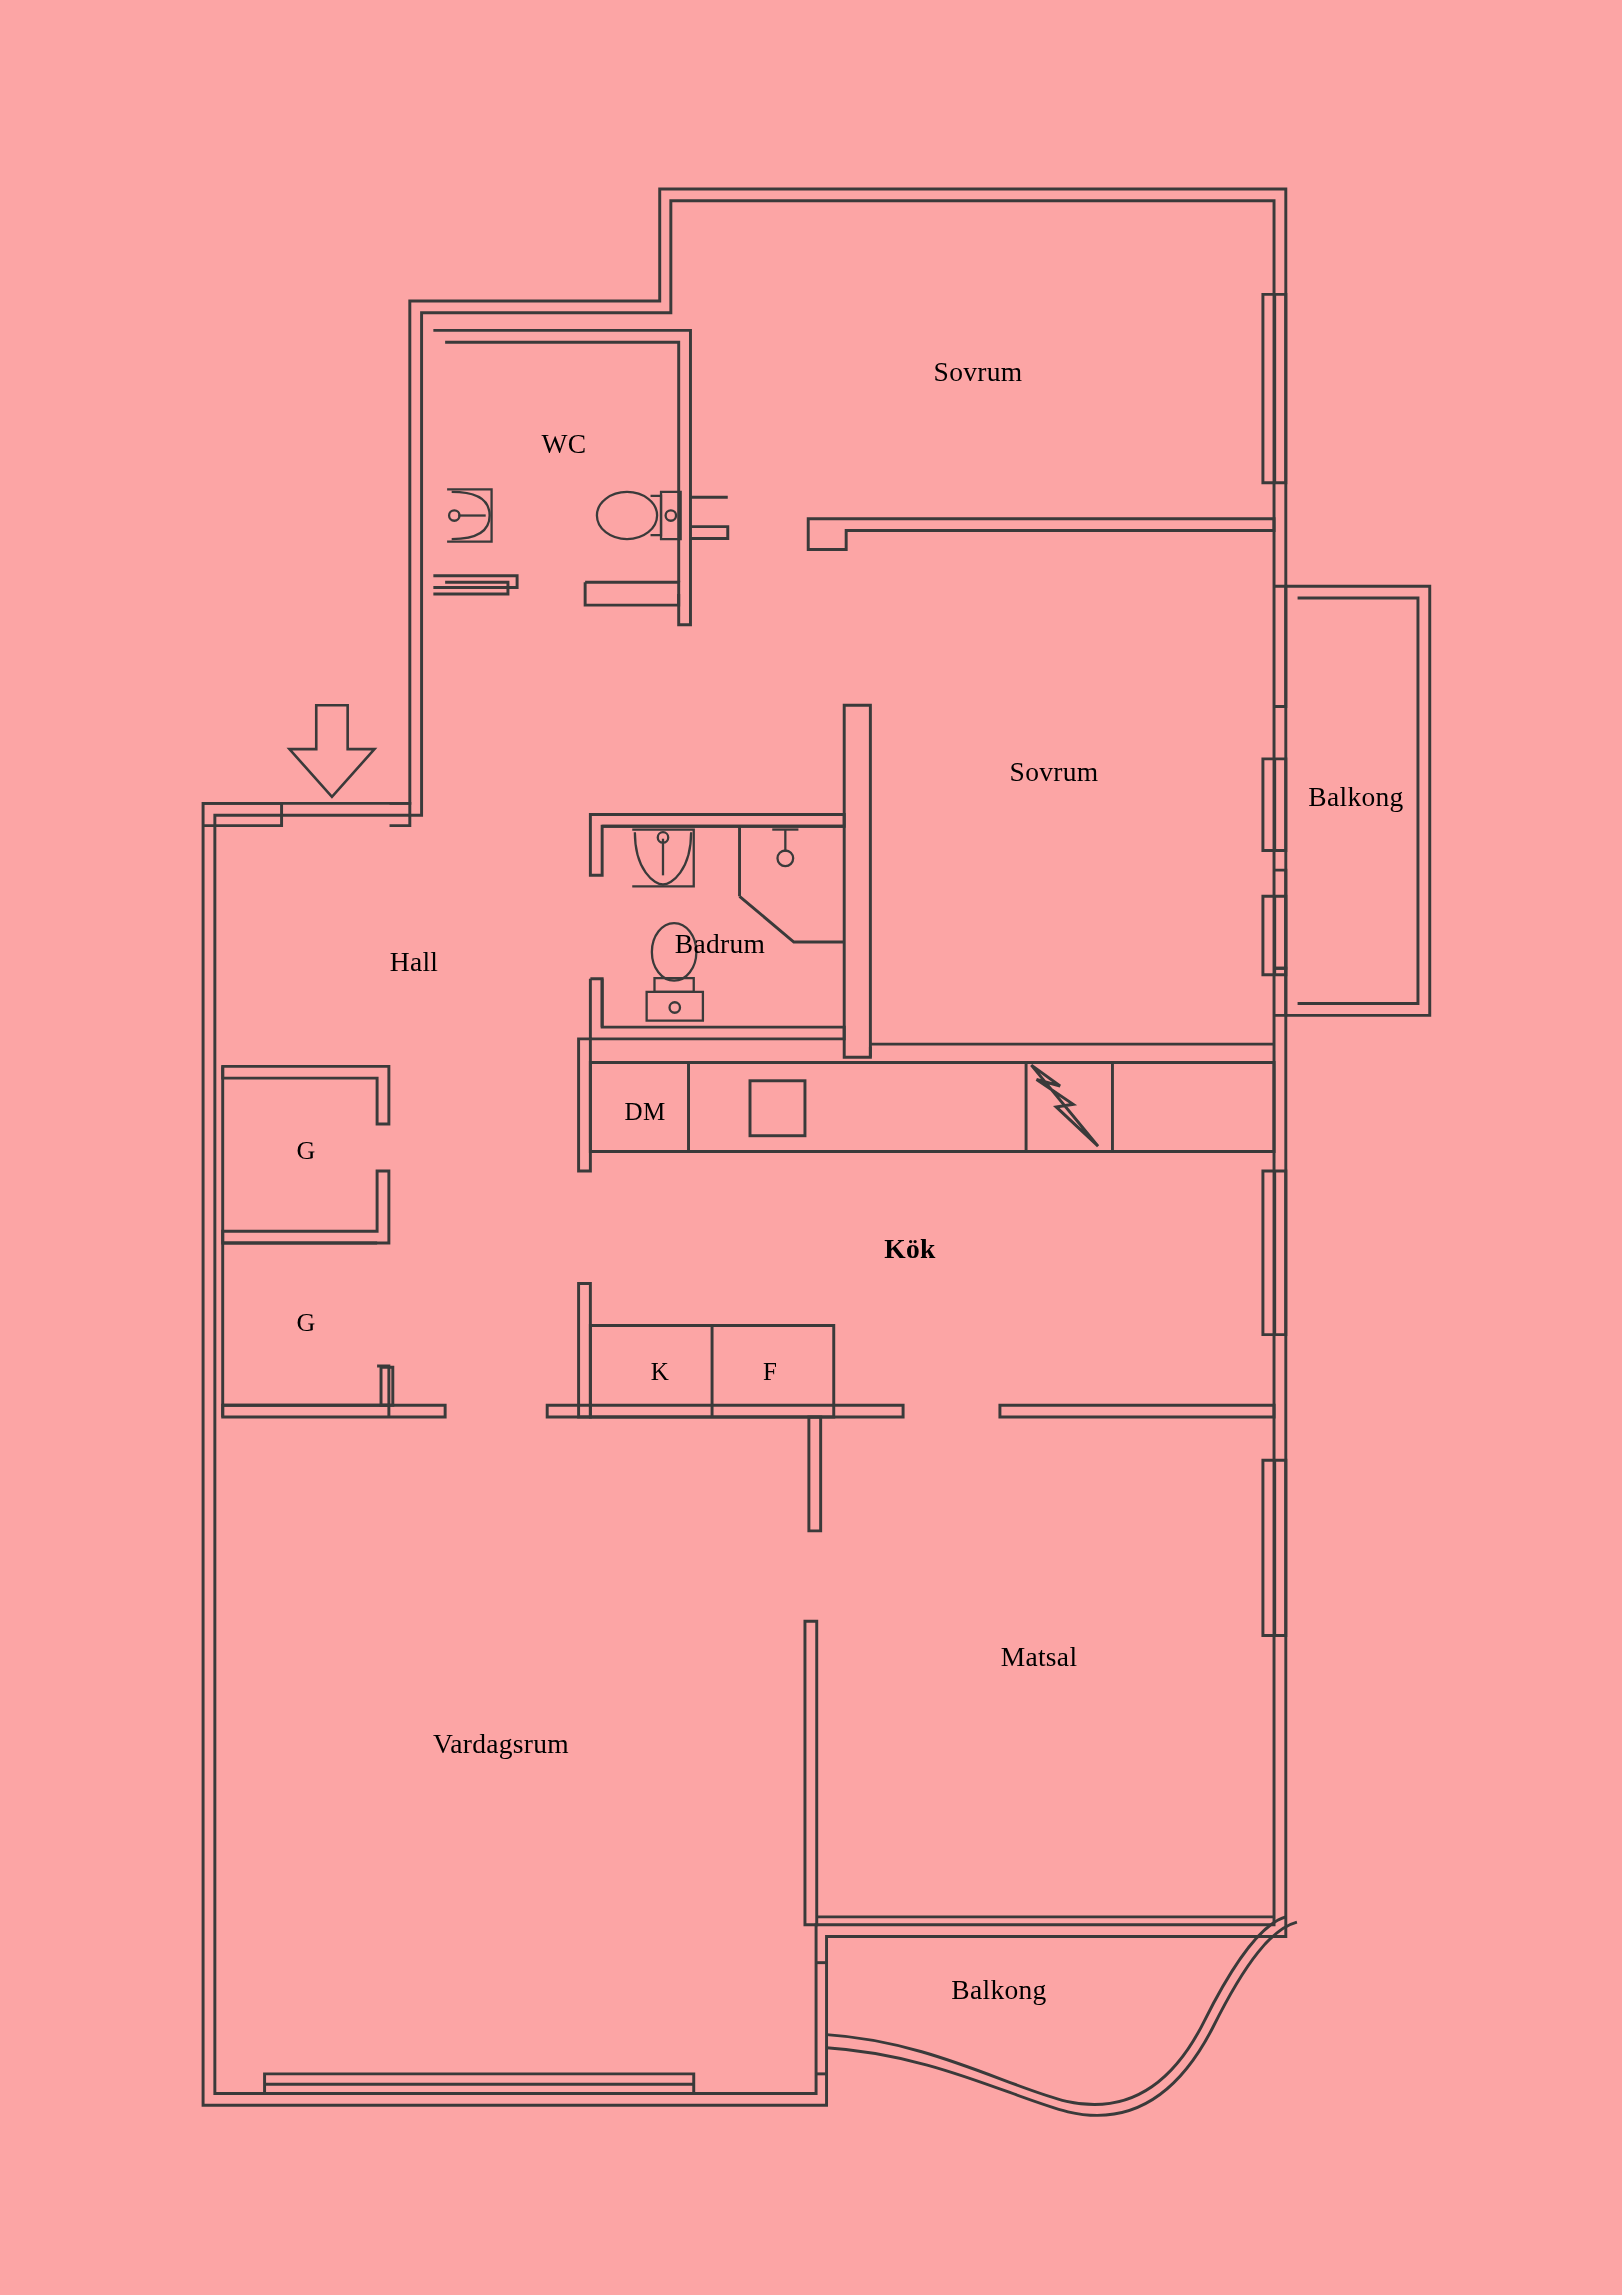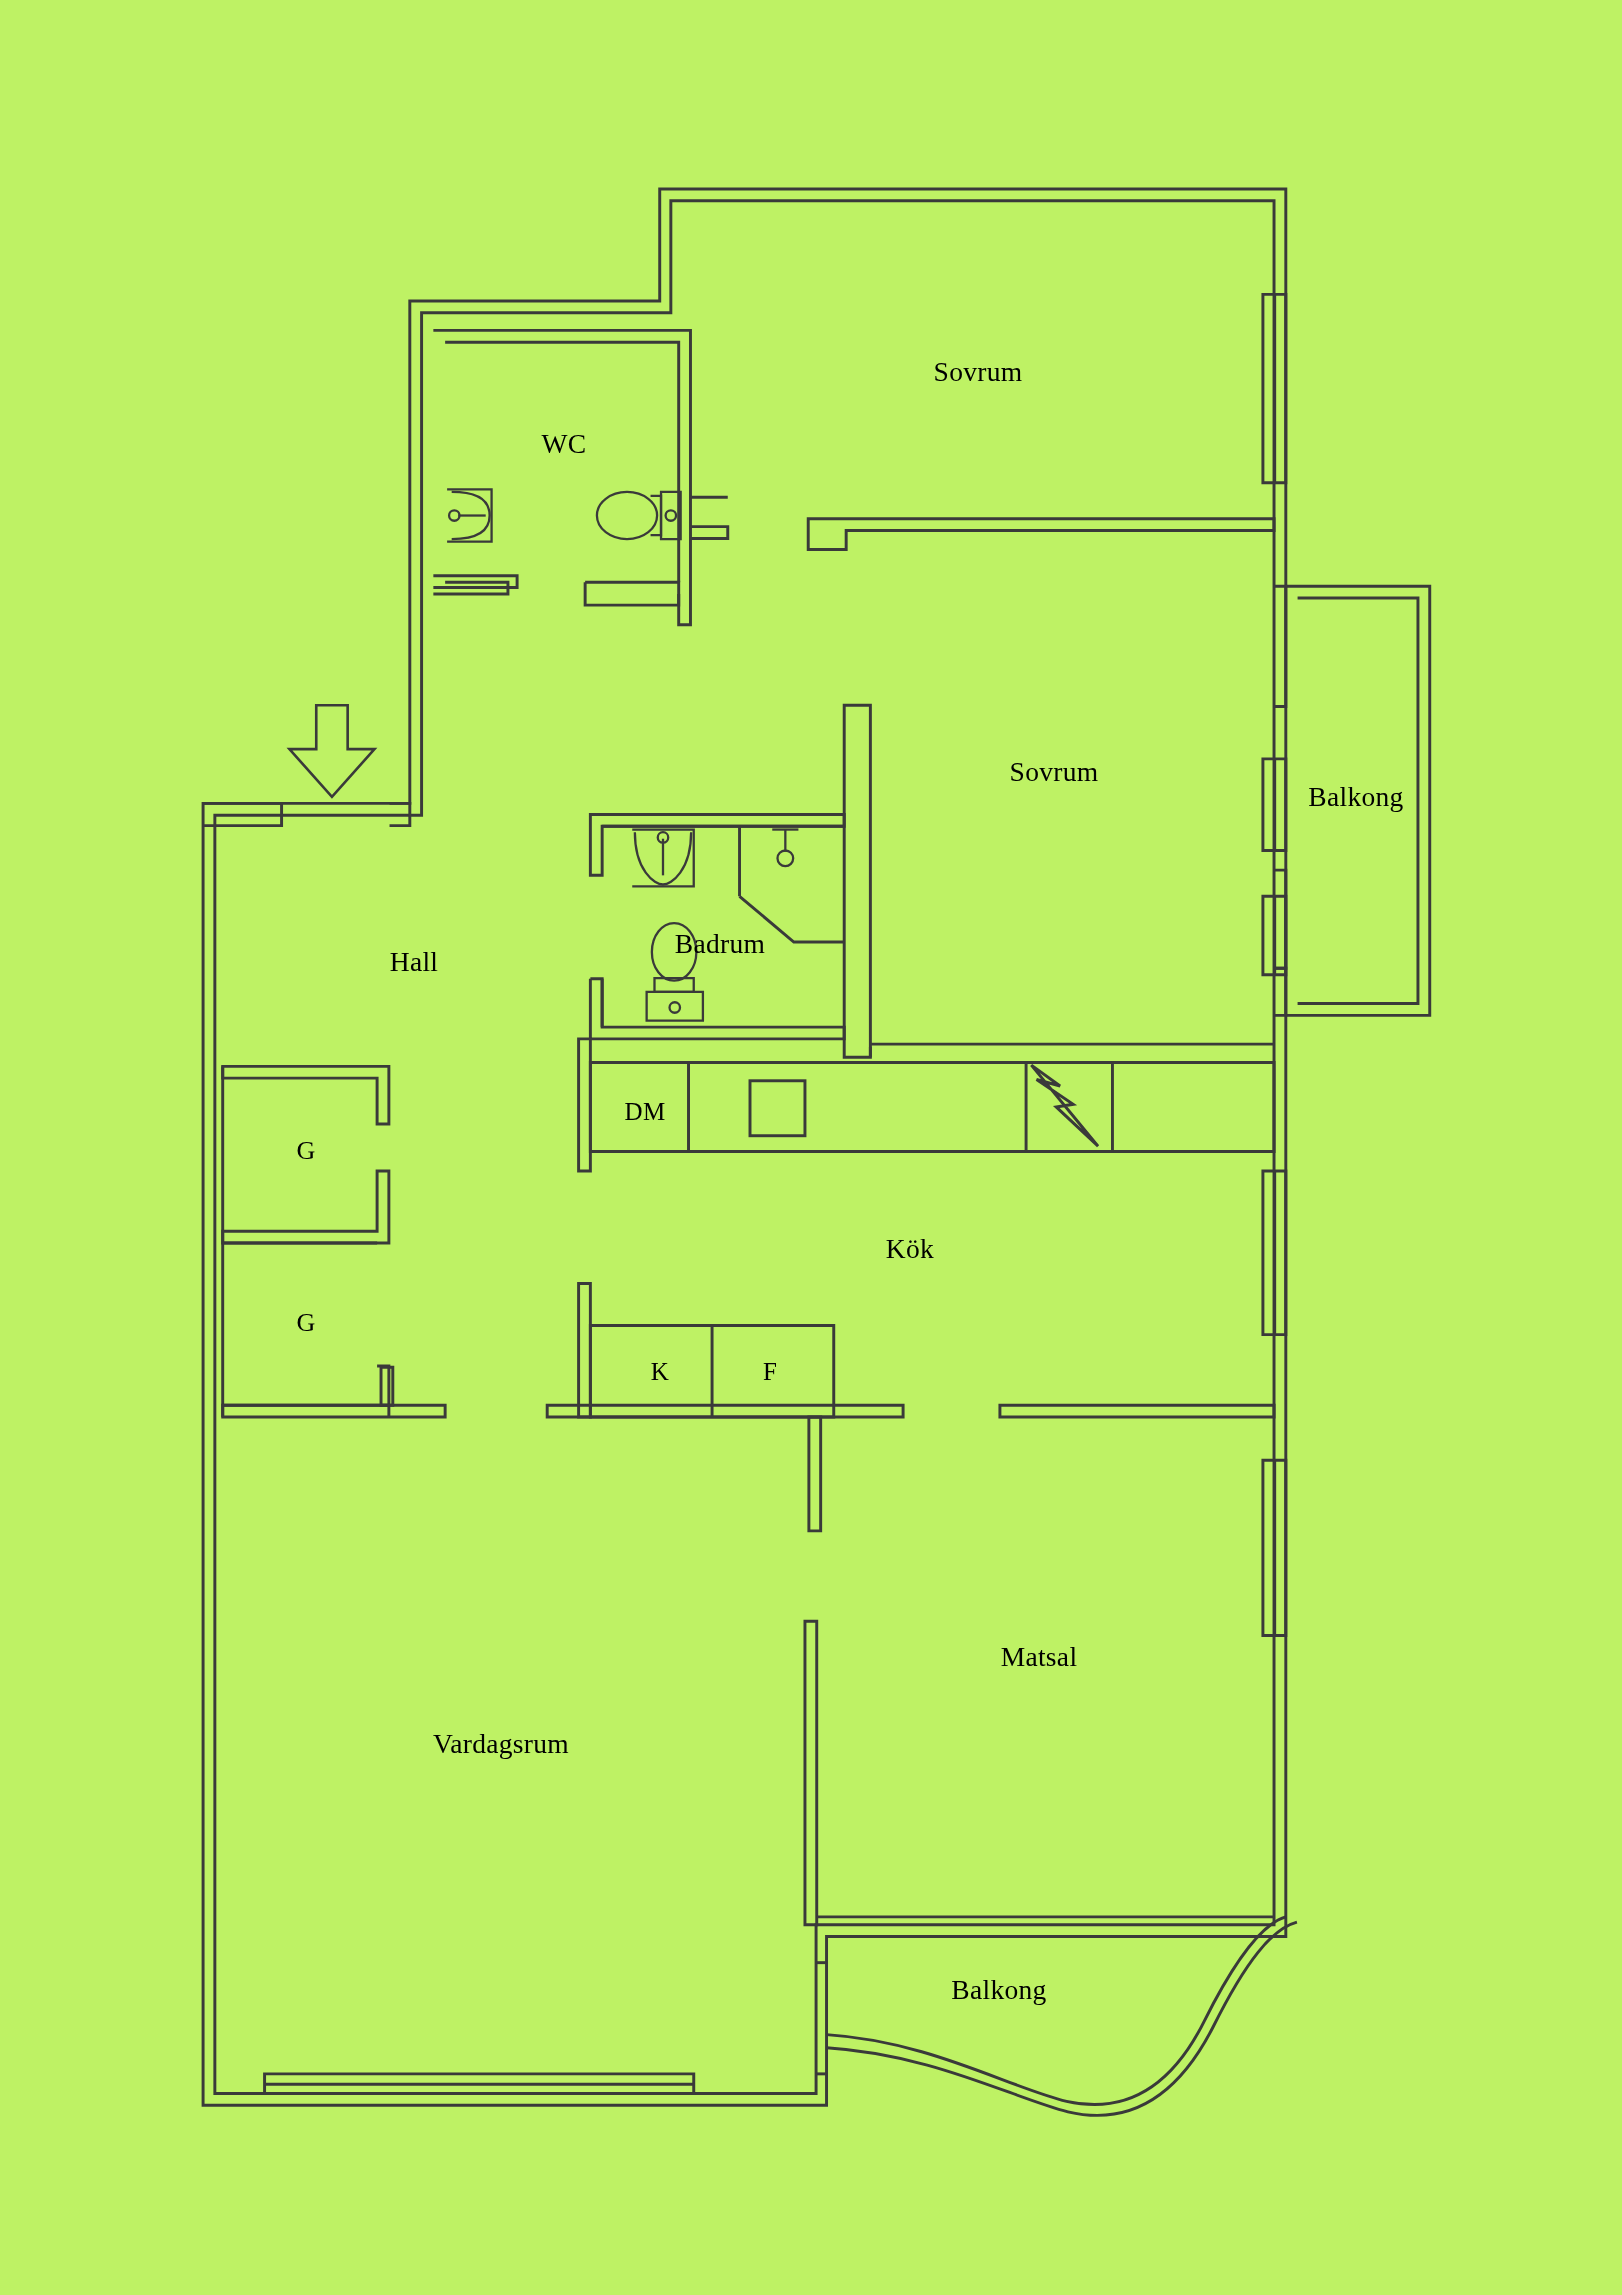--- a/index.html
+++ b/index.html
@@ -1,17 +1,17 @@
 <!DOCTYPE html>
 <html style="font-size:10.5px"><head>
 <meta charset="utf-8">
 <style>
   html,body{margin:0;padding:0;background:#ffffff;}
   body{width:1623px;height:2295px;font-family:"Liberation Serif",serif;}
-  #plan-root{position:relative;width:1623px;height:2295px;background:#bef264;overflow:hidden;}
+  #plan-root{position:relative;width:1623px;height:2295px;background:#fca5a5;overflow:hidden;}
   #plan-svg{position:absolute;left:0;top:0;width:1623px;height:2295px;display:block;}
   .rlabel{position:absolute;transform:translate(-50%,-50%);color:#000;white-space:nowrap;
           font-family:"Liberation Serif",serif;font-weight:400;letter-spacing:0.3px;}
   .lbl-room{font-size:27.5px;}
   .lbl-appl{font-size:25px;}
   .lbl-clos{font-size:26px;}
 </style>
 </head>
 <body>
 
@@ -231,21 +231,21 @@
 
     </g>
   </svg>
 
   <div class="rlabel lbl-room" style="left:978px;top:372px;">Sovrum</div>
   <div class="rlabel lbl-room" style="left:564px;top:444px;">WC</div>
   <div class="rlabel lbl-room" style="left:1054px;top:772px;">Sovrum</div>
   <div class="rlabel lbl-room" style="left:1356px;top:797px;">Balkong</div>
   <div class="rlabel lbl-room" style="left:414px;top:962px;">Hall</div>
   <div class="rlabel lbl-room" style="left:720px;top:944px;">Badrum</div>
-  <div class="rlabel lbl-room" style="left:910px;top:1249px;">Kök</div>
+  <div class="rlabel lbl-room" style="left:910px;top:1249px;font-weight:bold;">Kök</div>
   <div class="rlabel lbl-room" style="left:1039px;top:1657px;text-align:right;">Matsal</div>
   <div class="rlabel lbl-room" style="left:501px;top:1744px;">Vardagsrum</div>
   <div class="rlabel lbl-room" style="left:999px;top:1990px;">Balkong</div>
 
   <div class="rlabel lbl-appl" style="left:645px;top:1112px;">DM</div>
   <div class="rlabel lbl-appl" style="left:660px;top:1372px;">K</div>
   <div class="rlabel lbl-appl" style="left:770px;top:1372px;">F</div>
 
   <div class="rlabel lbl-clos" style="left:306px;top:1151px;">G</div>
   <div class="rlabel lbl-clos" style="left:306px;top:1323px;">G</div>

